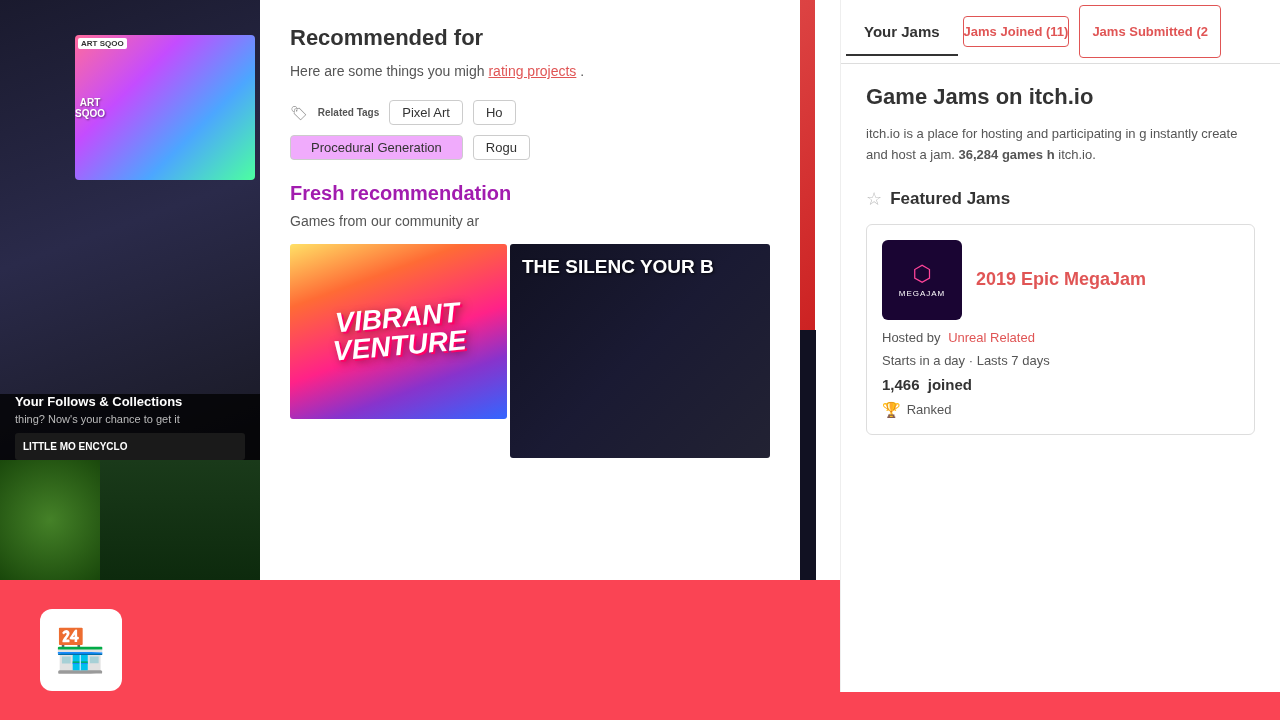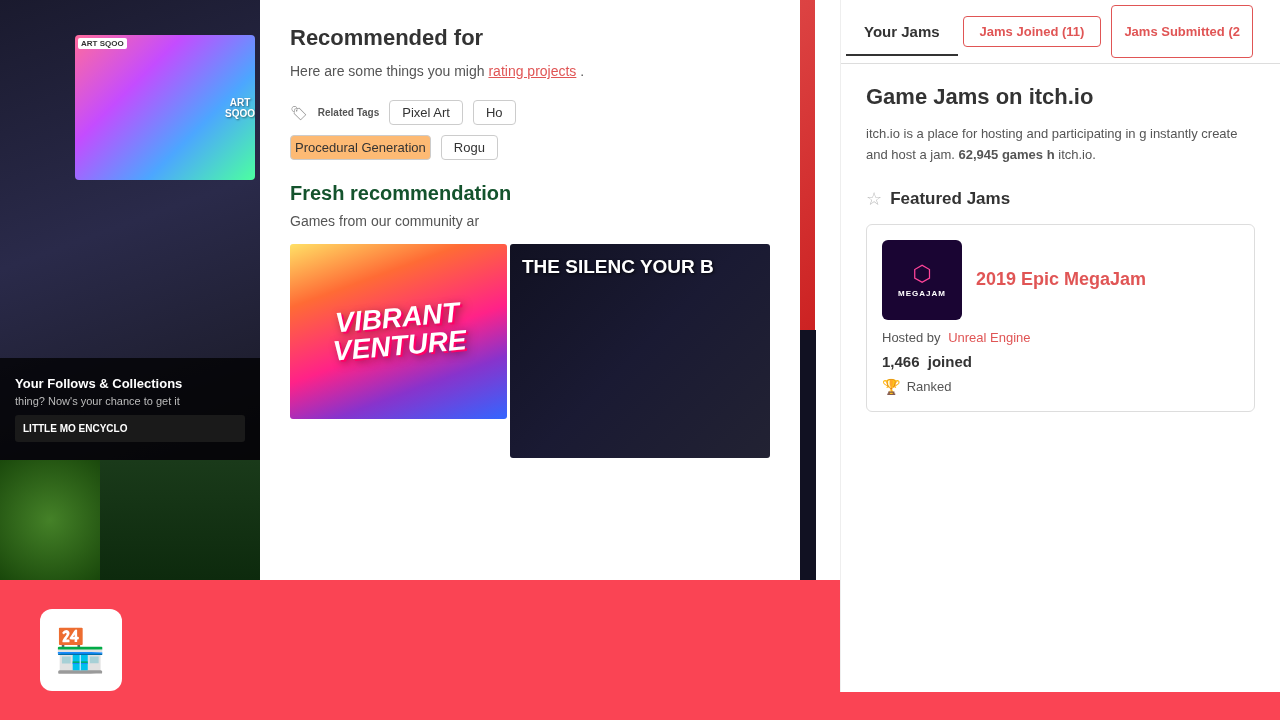--- a/index.html
+++ b/index.html
@@ -10,27 +10,27 @@
       width: 260px; height: 580px; position: relative; overflow: hidden;
       background: #2a2a3a;
     }
   </style>
 </head>
 <body>
 
 <div class="left-panel" style="position:absolute;top:0;left:0;width:260px;height:580px;background:linear-gradient(160deg,#1a1a2e 0%,#2a2a4a 40%,#111 100%);z-index:1;overflow:hidden;">
 
   <div style="position:absolute;top:35px;left:75px;width:180px;height:145px;background:#2a2a4a;border-radius:4px;overflow:hidden;cursor:pointer;">
-    <div style="width:100%;height:100%;background:linear-gradient(135deg,#ff6b9d,#c44cff,#4ca6ff,#4cffa0);display:flex;align-items:center;justify-content:flex-end;">
+    <div style="width:100%;height:100%;background:linear-gradient(135deg,#ff6b9d,#c44cff,#4ca6ff,#4cffa0);display:flex;align-items:center;justify-content:flex-start;">
       <div style="color:white;font-size:10px;font-weight:bold;text-align:center;text-shadow:1px 1px 2px rgba(0,0,0,0.5);">ART<br>SQOO</div>
     </div>
     <div style="position:absolute;top:3px;left:3px;background:white;color:#333;font-size:8px;font-weight:bold;padding:1px 3px;border-radius:2px;">ART SQOO</div>
   </div>
 
-  <div style="position:absolute;bottom:120px;left:0;right:0;background:rgba(0,0,0,0.75);padding:18px 15px;">
+  <div style="position:absolute;bottom:120px;left:0;right:0;background:rgba(0,0,0,0.75);padding:0 15px;">
     <div style="color:white;font-size:13px;font-weight:bold;margin-bottom:4px;">Your Follows &amp; Collections</div>
     <div style="color:#bbb;font-size:11px;margin-bottom:8px;">thing? Now's your chance to get it</div>
     <div style="background:#1a1a1a;padding:8px;border-radius:3px;color:white;font-size:10px;font-weight:bold;cursor:pointer;">LITTLE MO
 ENCYCLO</div>
   </div>
 
   <div style="position:absolute;bottom:0;left:0;width:260px;height:120px;background:linear-gradient(180deg,#1a3a1a,#0d2a0d);"></div>
   <div style="position:absolute;bottom:0;left:0;width:100px;height:120px;background:radial-gradient(circle,#4a8a2a,#1a4a0a);opacity:0.9;"></div>
 </div>
 
@@ -56,76 +56,77 @@
   </div>
 
   <div style="display:flex;align-items:center;gap:10px;flex-wrap:wrap;margin-bottom:10px;">
     <span style="color:#888;font-size:14px;">🏷</span>
     <span style="font-size:10px;font-weight:bold;color:#555;">Related Tags</span>
     <button style="border:1px solid #ccc;border-radius:4px;padding:4px 12px;font-size:13px;color:#333;cursor:pointer;background:white;">Pixel Art</button>
     <button style="border:1px solid #ccc;border-radius:4px;padding:4px 12px;font-size:13px;color:#333;cursor:pointer;background:white;">Ho</button>
   </div>
 
   <div style="display:flex;gap:10px;flex-wrap:wrap;margin-bottom:22px;">
-    <button style="border:1px solid #ccc;border-radius:4px;padding:4px 4px;font-size:13px;color:#333;cursor:pointer;background:#fdba74;">Procedural Generation</button>
+    <button style="border:1px solid #ccc;border-radius:4px;padding:4px 20px;font-size:13px;color:#333;cursor:pointer;background:#f0abfc;">Procedural Generation</button>
     <button style="border:1px solid #ccc;border-radius:4px;padding:4px 12px;font-size:13px;color:#333;cursor:pointer;background:white;">Rogu</button>
   </div>
 
-  <div style="font-size:20px;font-weight:bold;color:#14532d;margin-bottom:8px;">Fresh recommendation</div>
+  <div style="font-size:20px;font-weight:bold;color:#a21caf;margin-bottom:8px;">Fresh recommendation</div>
   <div style="font-size:14px;color:#555;margin-bottom:15px;">Games from our community ar</div>
 
   <div style="display:flex;gap:0;">
 
     <div style="width:240px;height:175px;background:linear-gradient(160deg,#ffe066 0%,#ff6b35 25%,#ff2288 55%,#8833cc 75%,#3366ff 100%);display:flex;align-items:center;justify-content:center;overflow:hidden;cursor:pointer;border-radius:3px;">
       <div style="font-size:28px;font-weight:900;color:white;text-align:center;text-shadow:2px 2px 0px #ff0066,3px 3px 8px rgba(0,0,0,0.5);font-style:italic;line-height:1.0;transform:rotate(-5deg);">VIBRANT
 VENTURE</div>
     </div>
 
     <div style="width:285px;height:214px;background:linear-gradient(135deg,#111122,#1a1a33,#222233);display:flex;flex-direction:column;align-items:flex-start;justify-content:flex-start;padding:12px;position:relative;cursor:pointer;overflow:hidden;border-radius:3px;margin-left:3px;">
       <div style="font-size:19px;font-weight:900;color:white;line-height:1.2;text-transform:uppercase;text-shadow:1px 1px 3px rgba(0,0,0,0.8);">THE SILENC
 YOUR B</div>
     </div>
   </div>
 </div>
 
 <div style="position:absolute;right:0;top:0;width:440px;height:692px;background:white;z-index:5;border-left:1px solid #eee;overflow:hidden;">
 
   <div style="display:flex;align-items:center;border-bottom:1px solid #ddd;padding:0 5px;background:white;">
     <button style="padding:14px 18px;font-size:15px;font-weight:600;cursor:pointer;border:none;background:none;color:#333;border-bottom:2px solid #333;margin-bottom:-1px;">Your Jams</button>
-    <button style="padding:7px 16px;font-size:13px;font-weight:600;cursor:pointer;border:1px solid #e05555;border-radius:4px;background:none;color:#e05555;margin:5px 5px;">Jams Joined (11)</button>
+    <button style="padding:7px 0;font-size:13px;font-weight:600;cursor:pointer;border:1px solid #e05555;border-radius:4px;background:none;color:#e05555;margin:5px 5px;">Jams Joined (11)</button>
     <button style="padding:18px 12px;font-size:13px;font-weight:600;cursor:pointer;border:1px solid #e05555;border-radius:4px;background:none;color:#e05555;margin:5px 5px;">Jams Submitted (2</button>
   </div>
 
   <div style="padding:20px 25px;overflow-y:auto;height:calc(580px - 55px);">
     <div style="font-size:22px;font-weight:bold;color:#333;margin-bottom:14px;">Game Jams on itch.io</div>
     <div style="font-size:13px;color:#555;line-height:1.6;margin-bottom:22px;">
       <span>itch.io is a place for hosting and participating in g instantly create and host a jam.</span>
-      <strong>62,945 games h</strong>
+      <strong>36,284 games h</strong>
       <span> itch.io.</span>
     </div>
 
     <div style="display:flex;align-items:center;gap:8px;margin-bottom:14px;">
       <span style="color:#bbb;font-size:18px;">☆</span>
       <span style="font-size:17px;font-weight:bold;color:#333;">Featured Jams</span>
     </div>
 
     <div style="border:1px solid #ddd;border-radius:6px;padding:15px;">
       <div style="display:flex;align-items:center;gap:14px;margin-bottom:10px;">
 
         <div style="width:80px;height:80px;border-radius:6px;overflow:hidden;flex-shrink:0;background:#1a0533;cursor:pointer;display:flex;align-items:center;justify-content:center;flex-direction:column;">
           <div style="color:#ff4499;font-size:22px;margin-bottom:2px;">⬡</div>
-          <div style="color:white;font-size:8px;font-weight:bold;letter-spacing:1px;">MEGAJAM</div>
+          <div style="color:white;font-size:8px;font-weight:normal;letter-spacing:1px;">MEGAJAM</div>
         </div>
         <div style="font-size:18px;font-weight:bold;color:#e05555;cursor:pointer;">2019 Epic MegaJam</div>
       </div>
 
       <div style="font-size:13px;color:#555;margin-bottom:8px;">
         <span>Hosted by</span>
-        <a style="color:#e05555;text-decoration:none;cursor:pointer;margin-left:4px;">Unreal Engine</a>
+        <a style="color:#e05555;text-decoration:none;cursor:pointer;margin-left:4px;">Unreal Related</a>
       </div>
+      <div style="font-size:13px;color:#555;margin-bottom:8px;">Starts in a day · Lasts 7 days</div>
       <div style="font-size:15px;font-weight:bold;color:#333;margin-bottom:8px;">
         <span>1,466</span>
         <span style="margin-left:4px;">joined</span>
       </div>
       <div style="display:flex;align-items:center;gap:6px;">
         <span style="color:#555;font-size:15px;">🏆</span>
         <span style="font-size:13px;color:#555;">Ranked</span>
       </div>
     </div>
   </div>

